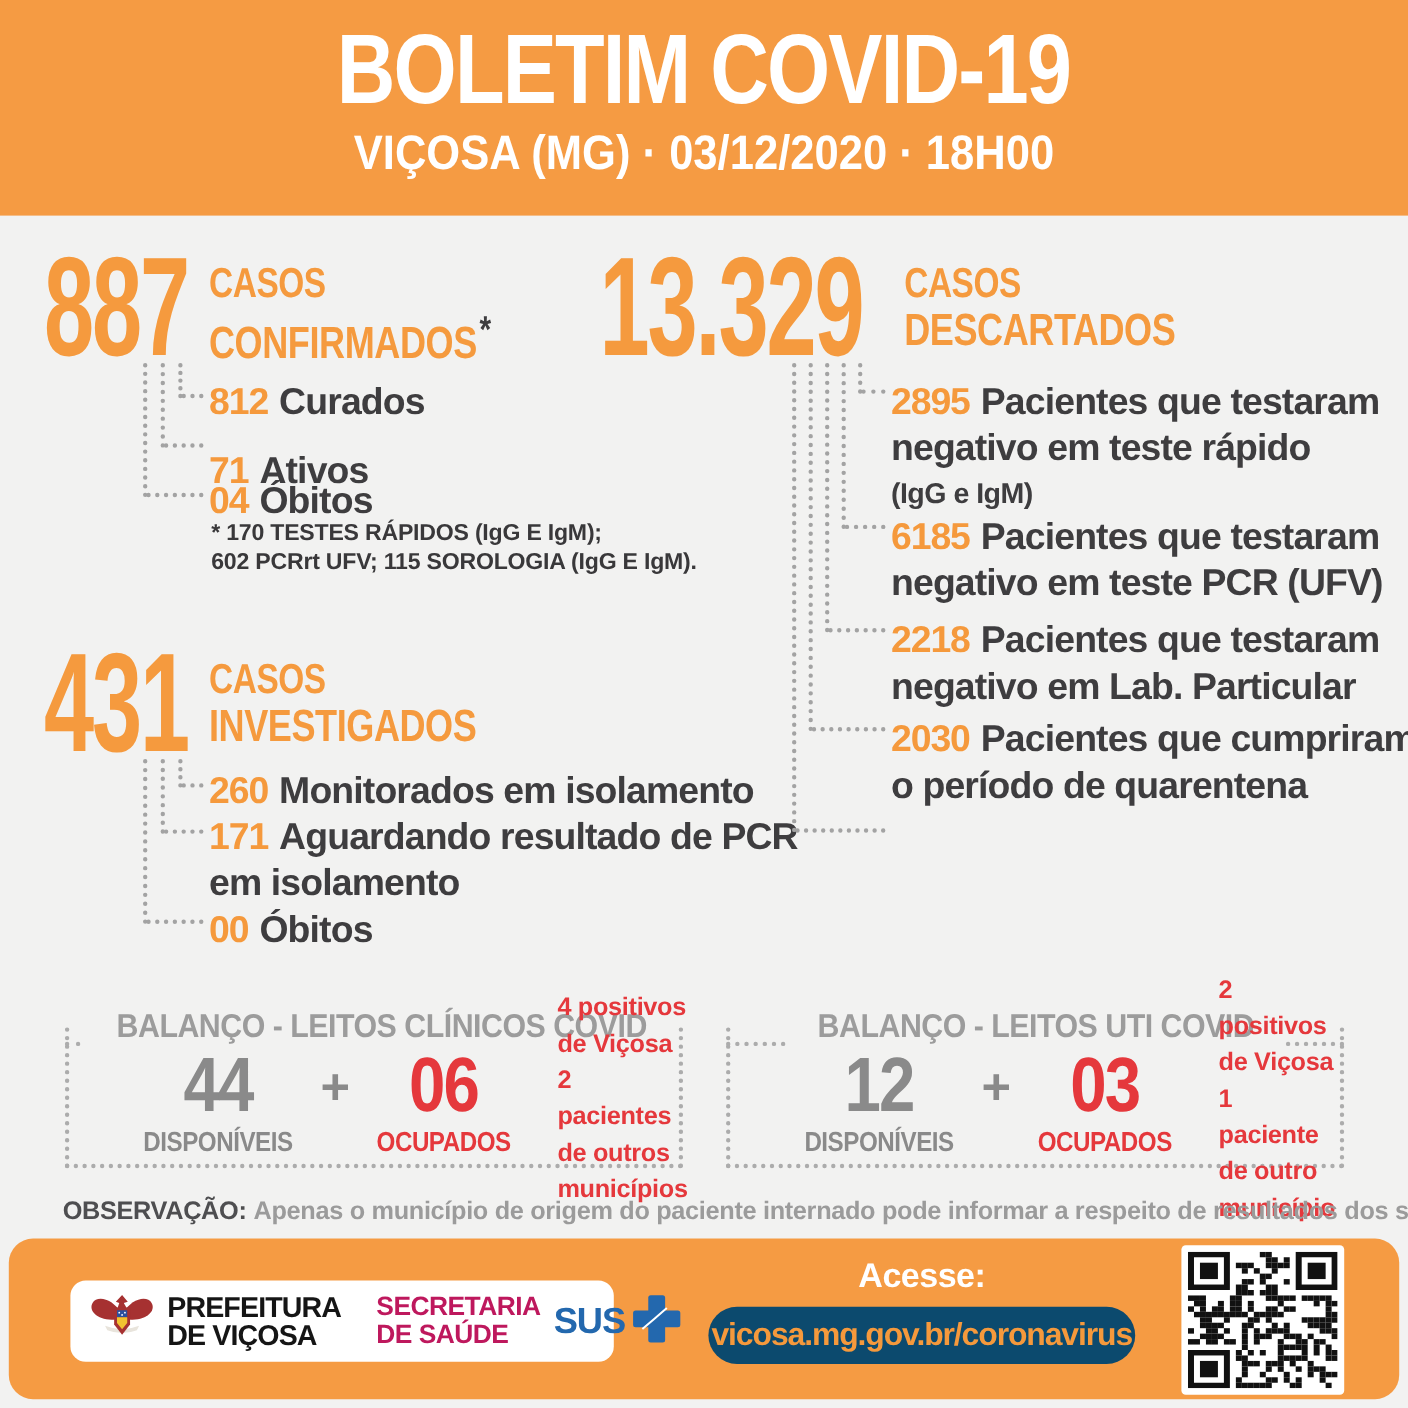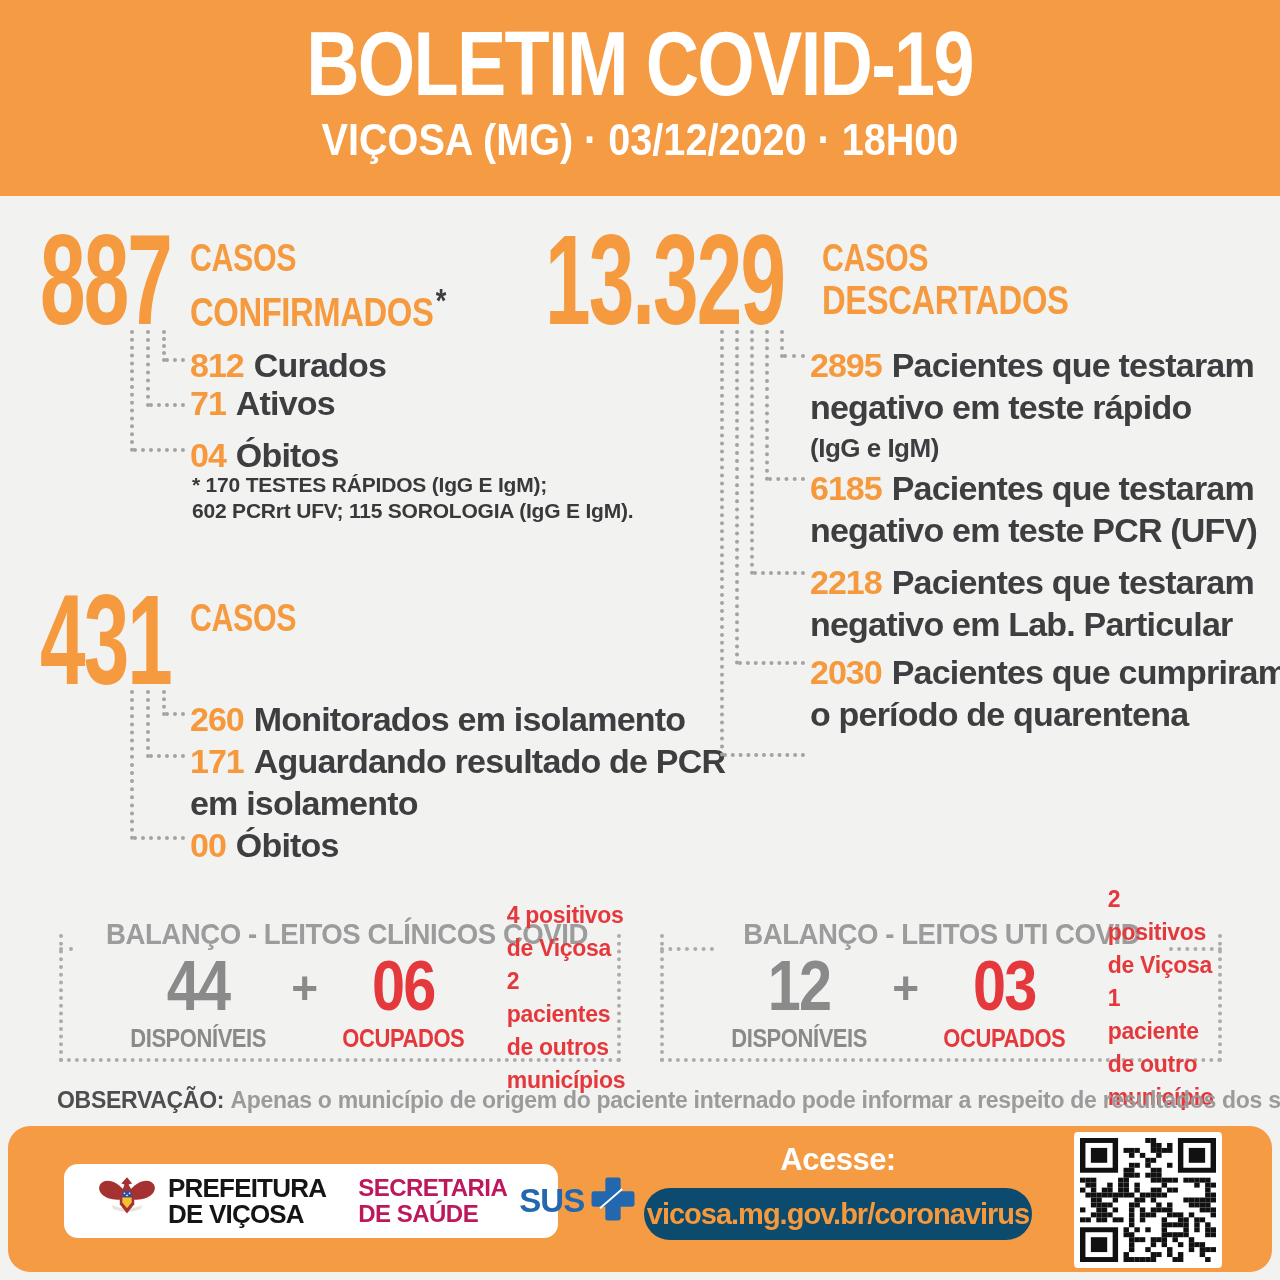--- a/index.html
+++ b/index.html
@@ -51,21 +51,21 @@
   .gray .stat-num,.gray .stat-label{color:#8A8A8A;}
   .red .stat-num,.red .stat-label{color:#E5383C;}
   .plus{font-size:46px;font-weight:900;color:#8A8A8A;margin:0 16px 30px 16px;}
   .bednote{margin-left:34px;color:#E5383C;font-size:23px;line-height:33px;font-weight:800;letter-spacing:-.3px;margin-bottom:10px;}
   
   .obs{position:absolute;left:57px;top:1086px;width:1180px;font-size:23px;line-height:28px;white-space:nowrap;}
   .obs-label{font-weight:900;color:#4E4E50;letter-spacing:-.3px;}
   .obs-text{font-weight:700;color:#9B9B9B;letter-spacing:-.3px;}
   
   .footer{position:absolute;left:8px;top:1126px;width:1264px;height:146px;background:#F59B43;border-radius:22px;}
-  .logo-card{position:absolute;left:56px;top:38px;width:494px;height:74px;background:#FFFFFF;border-radius:14px;display:flex;align-items:center;padding:0 32px;box-sizing:border-box;}
+  .logo-card{position:absolute;left:56px;top:38px;width:494px;height:74px;background:#FFFFFF;border-radius:14px;display:flex;align-items:center;padding:0 16px;box-sizing:border-box;}
   .brand{margin-left:10px;font-size:26px;line-height:26px;font-weight:900;color:#151515;letter-spacing:-.8px;}
   .vdiv{width:2px;height:52px;background:#2B2B2B;margin:0 16px;}
   .dept{font-size:24px;line-height:26px;font-weight:600;color:#be185d;letter-spacing:-.5px;}
   .sus{display:flex;align-items:center;margin-left:12px;}
   .sus-text{font-size:33px;font-weight:900;color:#2368AE;letter-spacing:-1px;margin-right:6px;}
   .access{position:absolute;left:600px;top:16px;width:460px;text-align:center;}
   .access-label{font-size:31px;font-weight:900;color:#FFFFFF;letter-spacing:-.5px;}
   .url-pill{margin:10px auto 0 auto;width:388px;height:52px;background:#0c4a6e;border-radius:27px;
     color:#F5993C;font-size:29px;font-weight:900;line-height:52px;letter-spacing:-1px;text-align:center;}
   .qr{position:absolute;left:1066px;top:6px;width:148px;height:136px;background:#FFFFFF;border-radius:4px;padding:6px;box-sizing:border-box;}
@@ -90,35 +90,36 @@
   <div class="vline" style="left:162px;top:330px;height:32px;"></div>
   <div class="hline" style="left:165px;top:358px;width:20px;"></div>
   <div class="vline" style="left:146px;top:330px;height:77px;"></div>
   <div class="hline" style="left:149px;top:403px;width:36px;"></div>
   <div class="vline" style="left:130px;top:330px;height:122px;"></div>
   <div class="hline" style="left:133px;top:448px;width:52px;"></div>
 
   <div class="item" style="left:190px;top:344px;">
     <span class="inum">812</span><span>Curados</span>
   </div>
-  <div class="item" style="left:190px;top:382px;">
+  <div class="item" style="left:190px;top:407px;">
     <span class="inum">71</span><span>Ativos</span>
   </div>
   <div class="item" style="left:190px;top:434px;">
     <span class="inum">04</span><span>Óbitos</span>
   </div>
 
   <div class="footnote" style="left:192px;top:472px;">
     <div>* 170 TESTES RÁPIDOS (IgG E IgM);</div>
     <div>602 PCRrt UFV; 115 SOROLOGIA (IgG E IgM).</div>
   </div>
 
   <div class="bignum" style="left:40px;top:590px;">431</div>
   <div class="seclabel" style="left:190px;top:598px;">
     <div class="l1"><span>CASOS</span></div>
+    <div class="l2"><span class="cond"><span>INVESTIGADOS</span></span></div>
   </div>
 
   <div class="vline" style="left:162px;top:690px;height:26px;"></div>
   <div class="hline" style="left:165px;top:712px;width:20px;"></div>
   <div class="vline" style="left:146px;top:690px;height:68px;"></div>
   <div class="hline" style="left:149px;top:754px;width:36px;"></div>
   <div class="vline" style="left:130px;top:690px;height:150px;"></div>
   <div class="hline" style="left:133px;top:836px;width:52px;"></div>
 
   <div class="item" style="left:190px;top:698px;">

